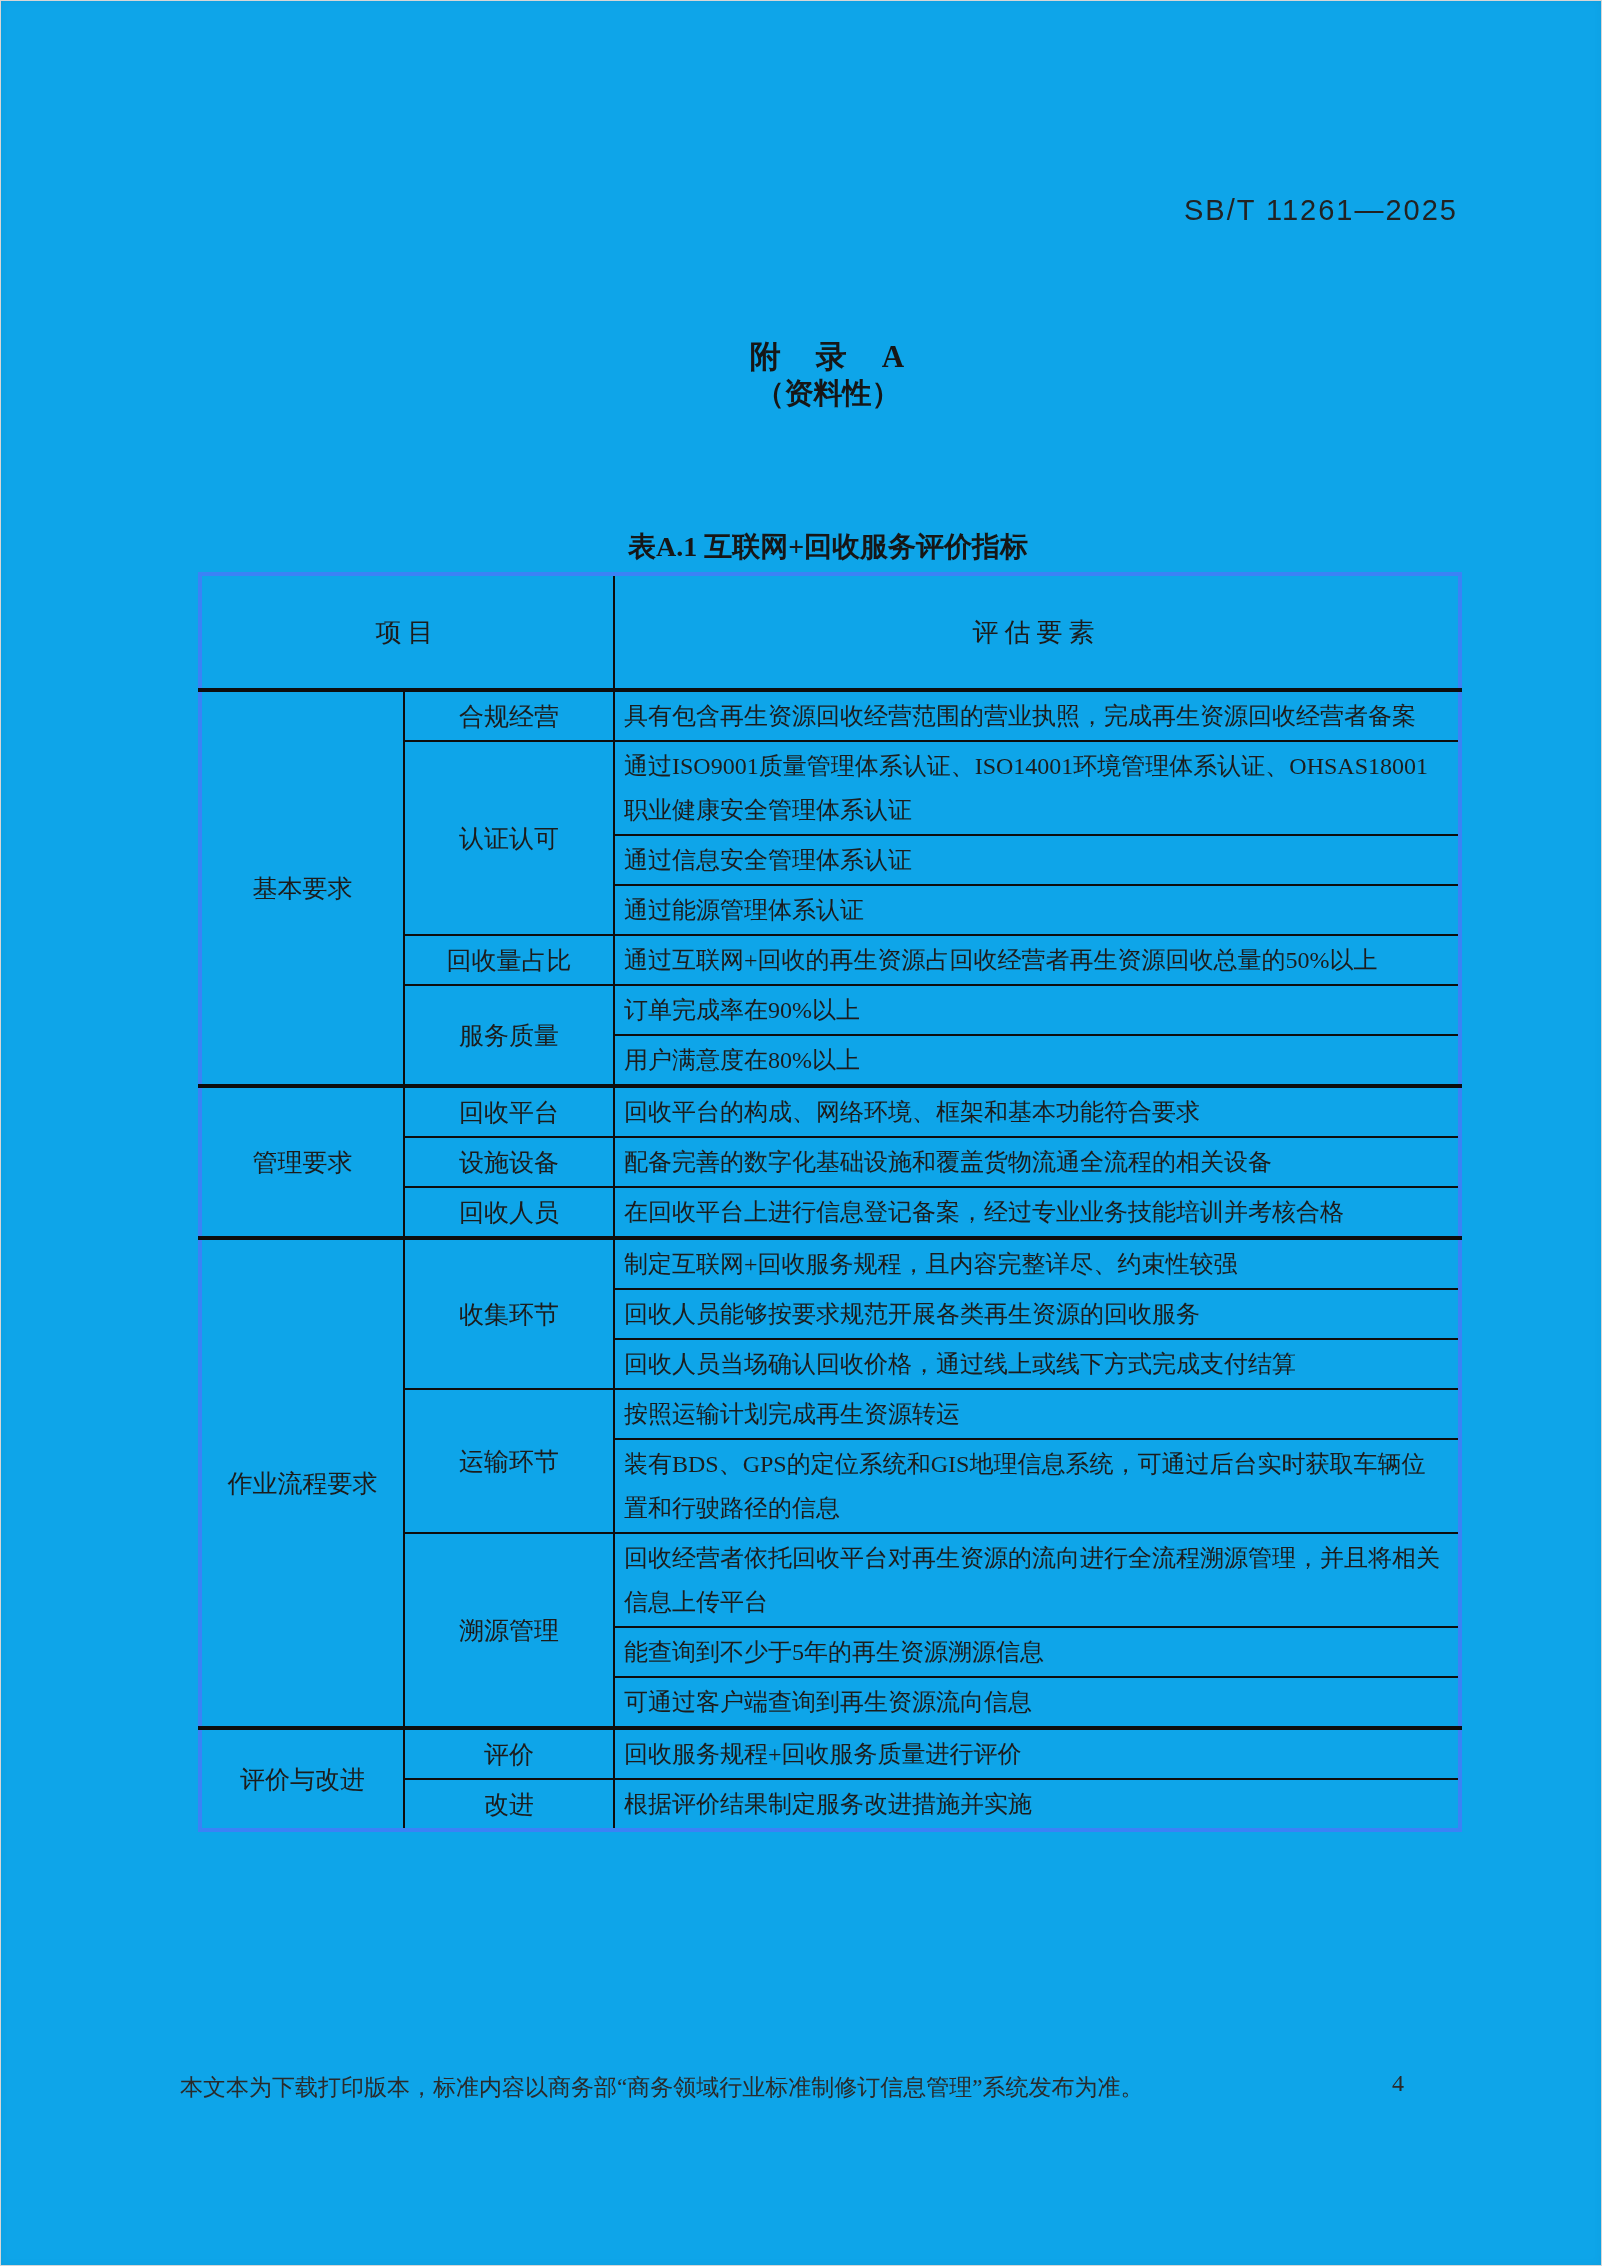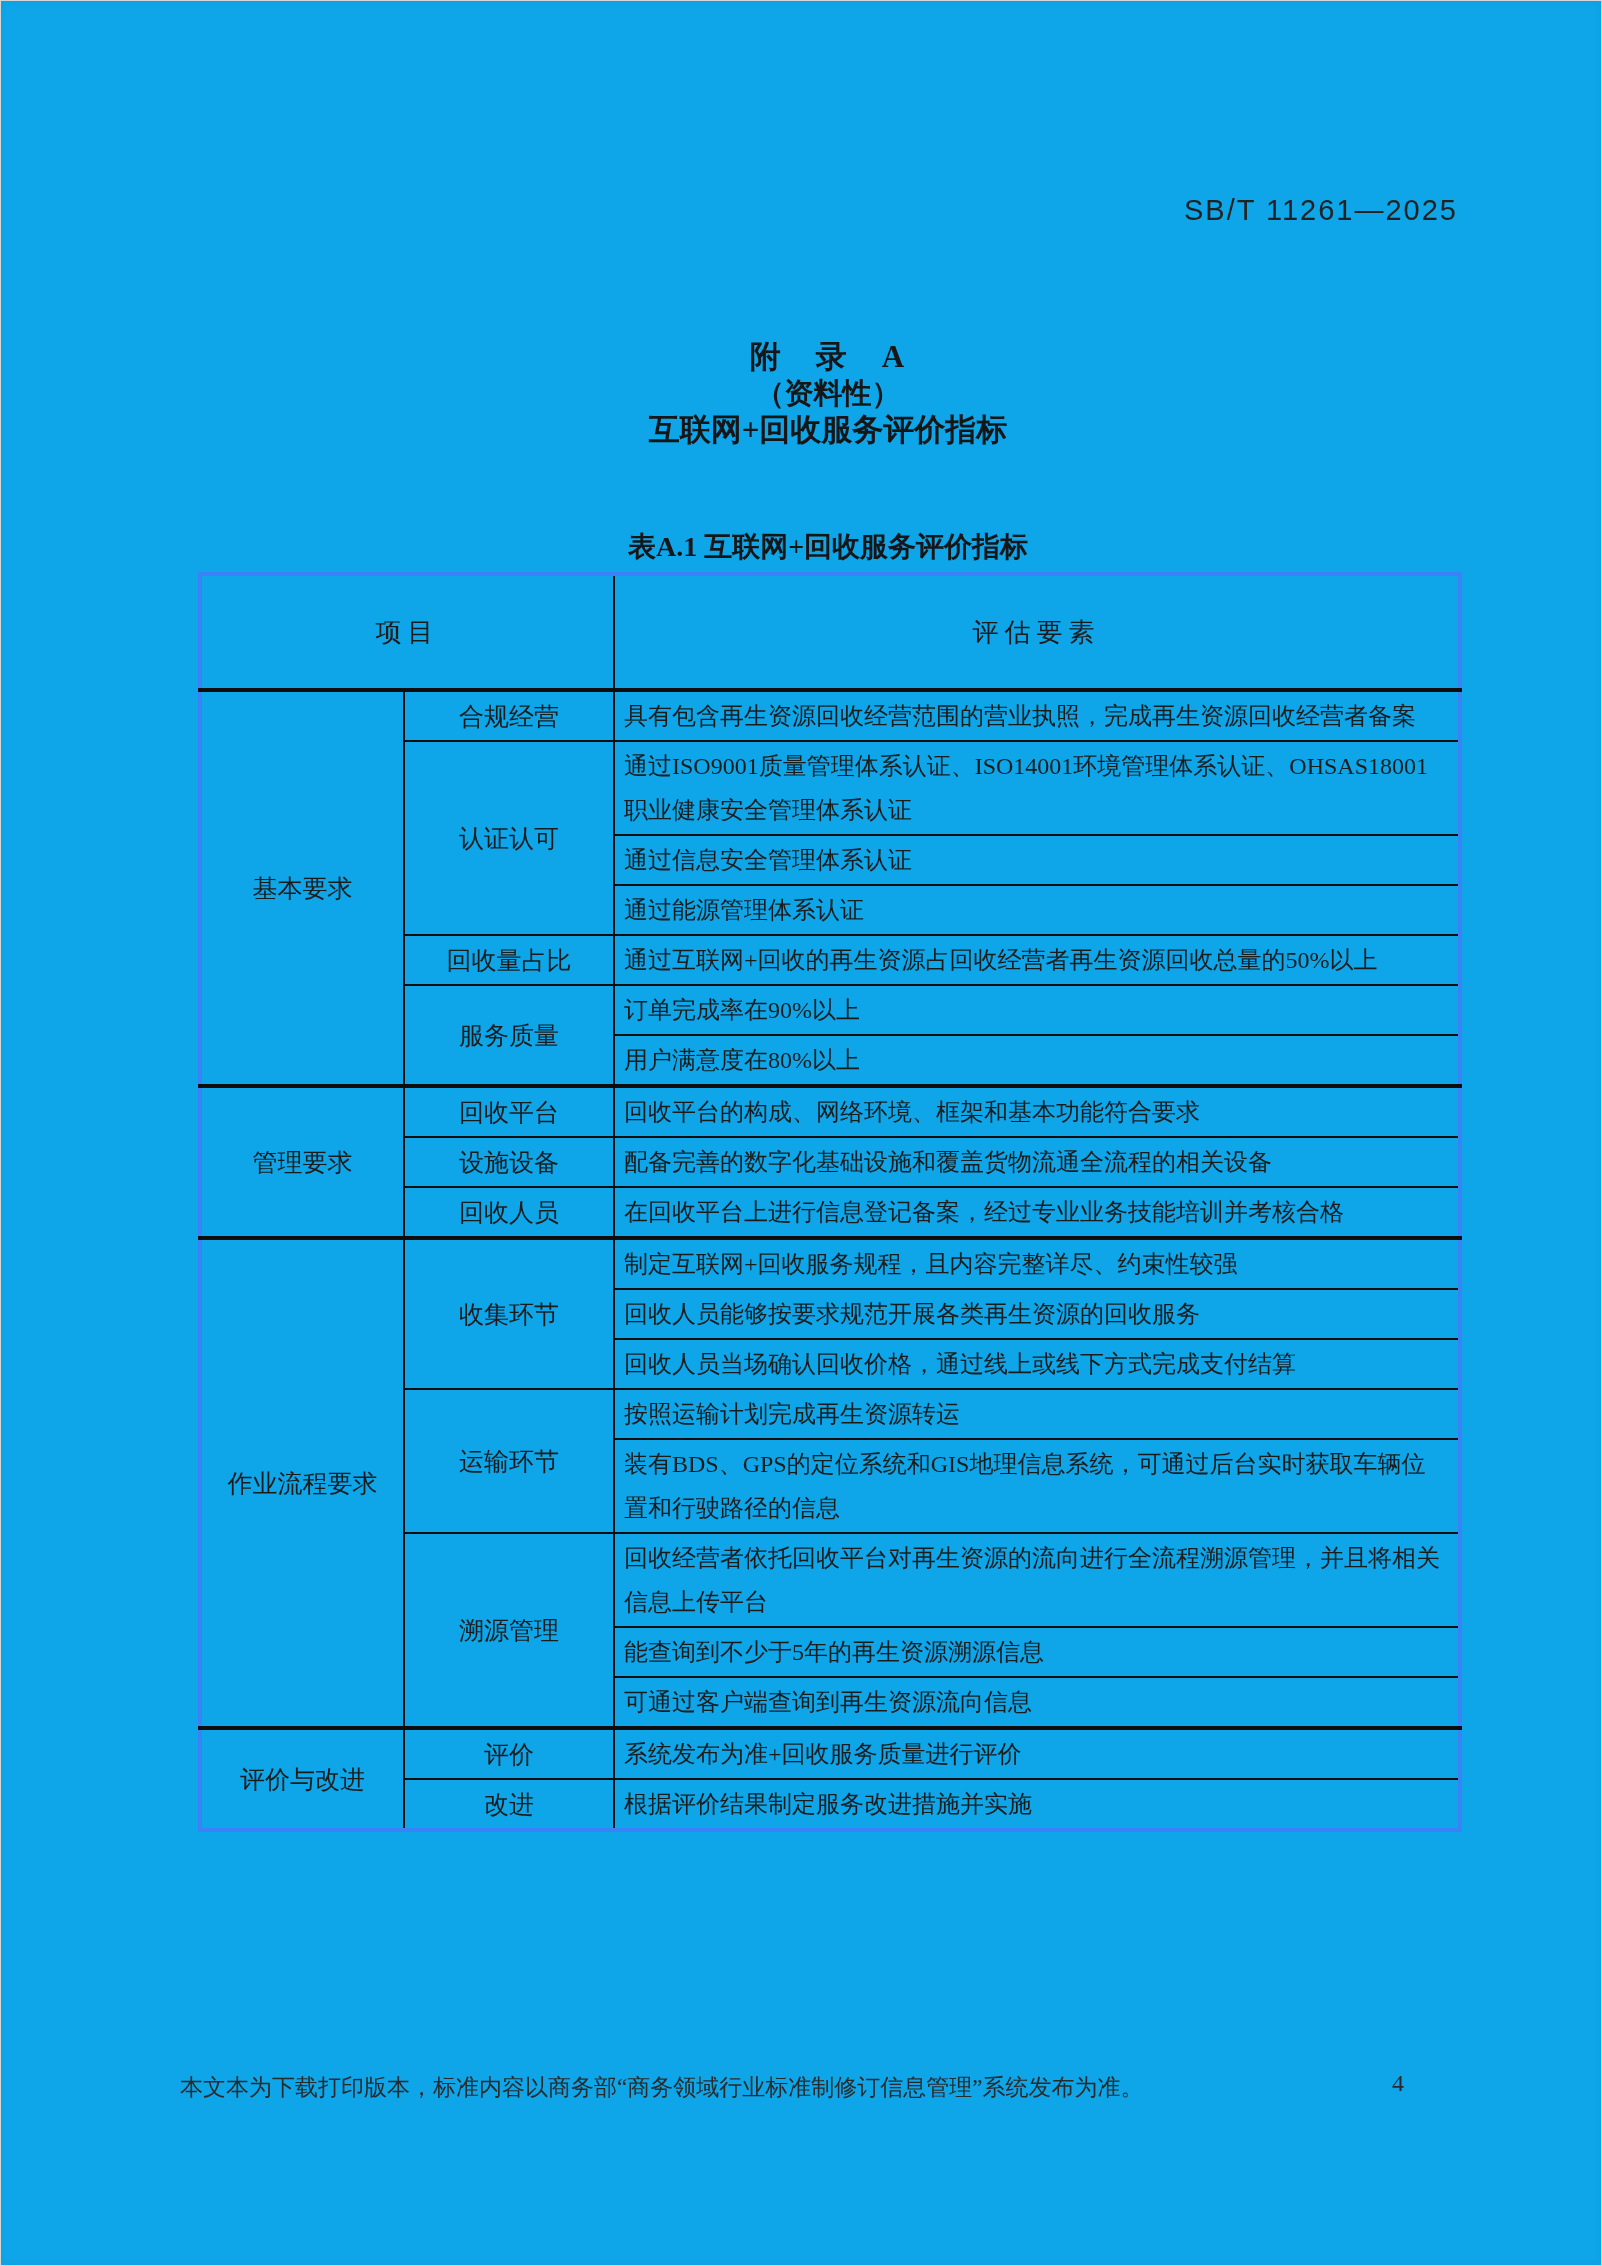--- a/index.html
+++ b/index.html
@@ -114,21 +114,20 @@
 </head>
 <body>
 
 <div class="page">
 
   <div class="doc-number">SB/T 11261—2025</div>
 
   <div class="title-block">
     <div class="title-line1">附　录　A</div>
     <div class="title-line2">（资料性）</div>
-    <div class="title-line3">互联网+回收服务评价指标</div>
   </div>
 
 
   <div class="caption">表A.1 互联网+回收服务评价指标</div>
 
   <table class="eval">
     <colgroup>
       <col class="c-cat">
       <col class="c-sub">
       <col class="c-crit">
@@ -203,21 +202,21 @@
         </tr>
         <tr>
           <td class="crit">能查询到不少于5年的再生资源溯源信息</td>
         </tr>
         <tr>
           <td class="crit">可通过客户端查询到再生资源流向信息</td>
         </tr>
         <tr class="section-first">
           <td class="cat" rowspan="2">评价与改进</td>
           <td class="sub" rowspan="1">评价</td>
-          <td class="crit">系统发布为准+回收服务质量进行评价</td>
+          <td class="crit">回收服务规程+回收服务质量进行评价</td>
         </tr>
         <tr>
           <td class="sub" rowspan="1">改进</td>
           <td class="crit">根据评价结果制定服务改进措施并实施</td>
         </tr>
       </tbody>
   </table>
 
   <div class="footer-note">本文本为下载打印版本，标准内容以商务部“商务领域行业标准制修订信息管理”系统发布为准。</div>
 

